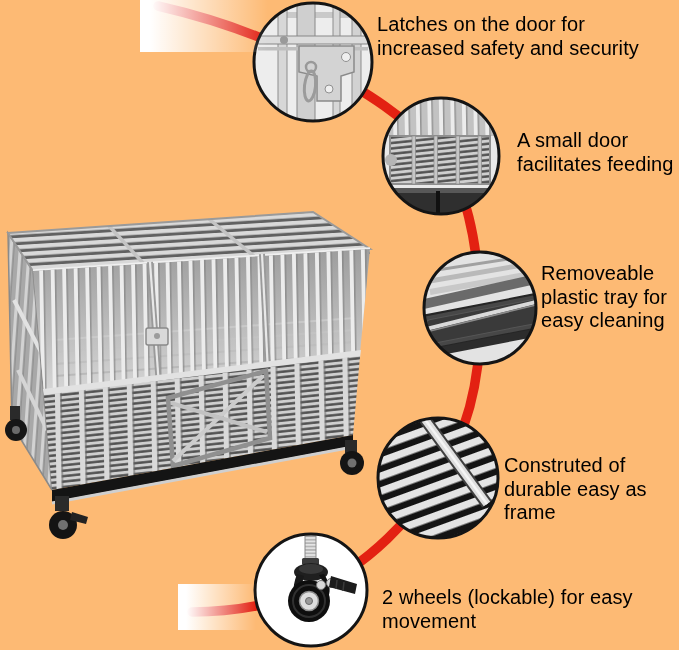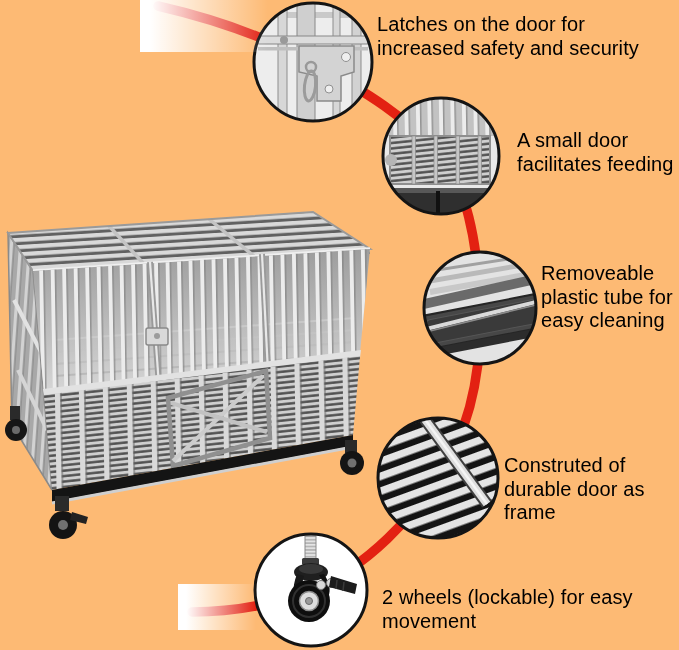--- a/index.html
+++ b/index.html
@@ -249,20 +249,20 @@
 
     <rect x="140" y="0" width="128" height="52" fill="url(#gFadeTL)"></rect>
     <rect x="178" y="584" width="78" height="46" fill="url(#gFadeBL)"></rect>
   </svg>
 
   <div class="callout-text t-latches">Latches on the door for
 increased safety and security</div>
   <div class="callout-text t-feeding">A small door
 facilitates feeding</div>
   <div class="callout-text t-tray">Removeable
-plastic tube for
+plastic tray for
 easy cleaning</div>
   <div class="callout-text t-frame">Construted of
-durable door as
+durable easy as
 frame</div>
   <div class="callout-text t-wheels">2 wheels (lockable) for easy
 movement</div>
 </div>
 
 </body></html>

